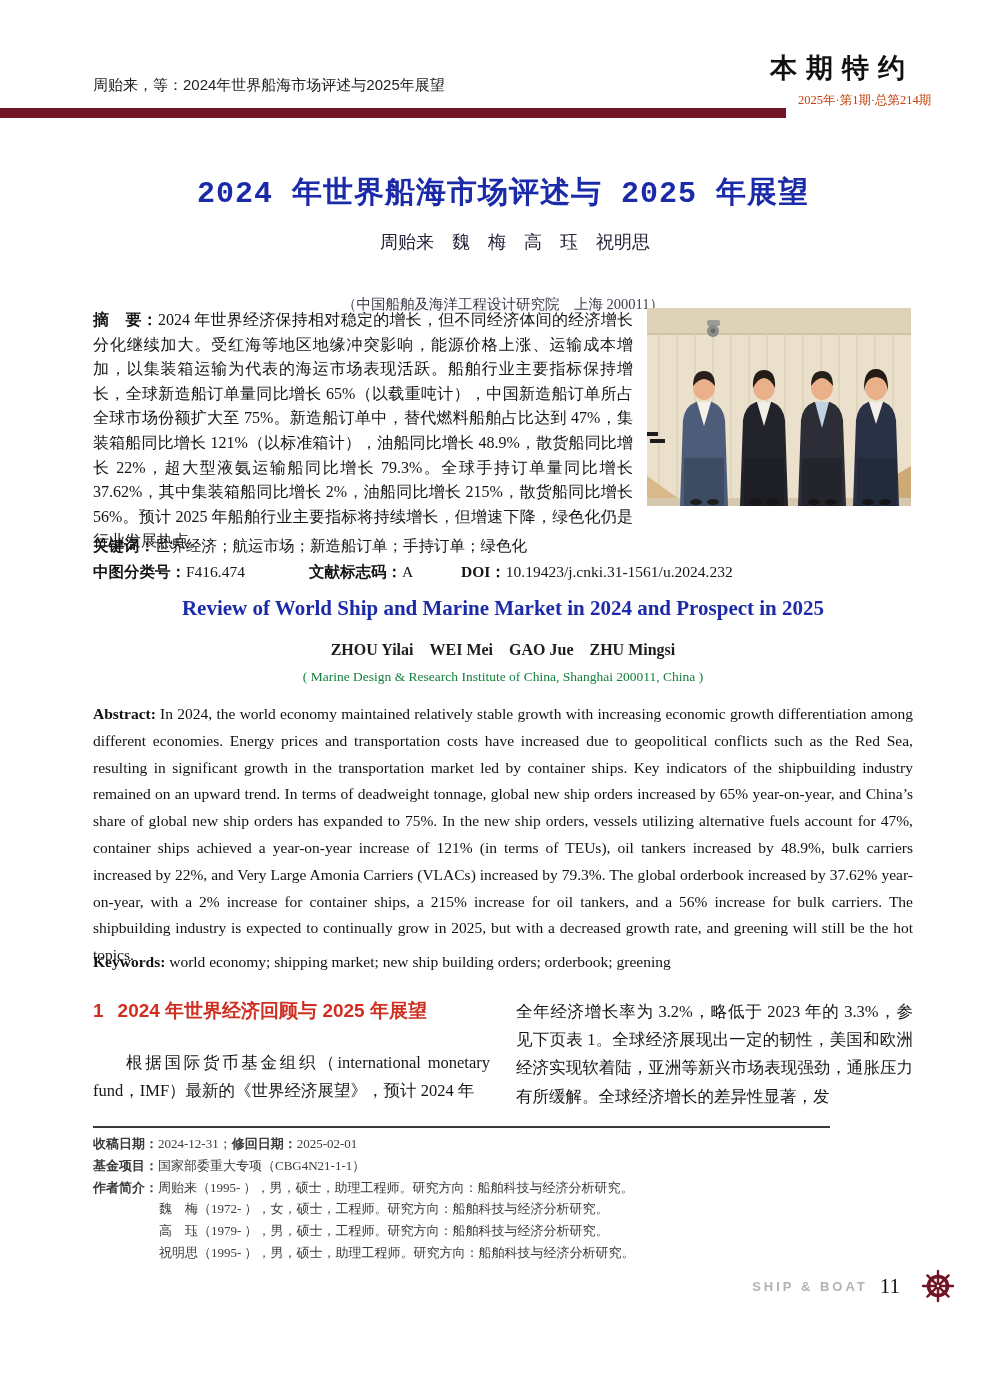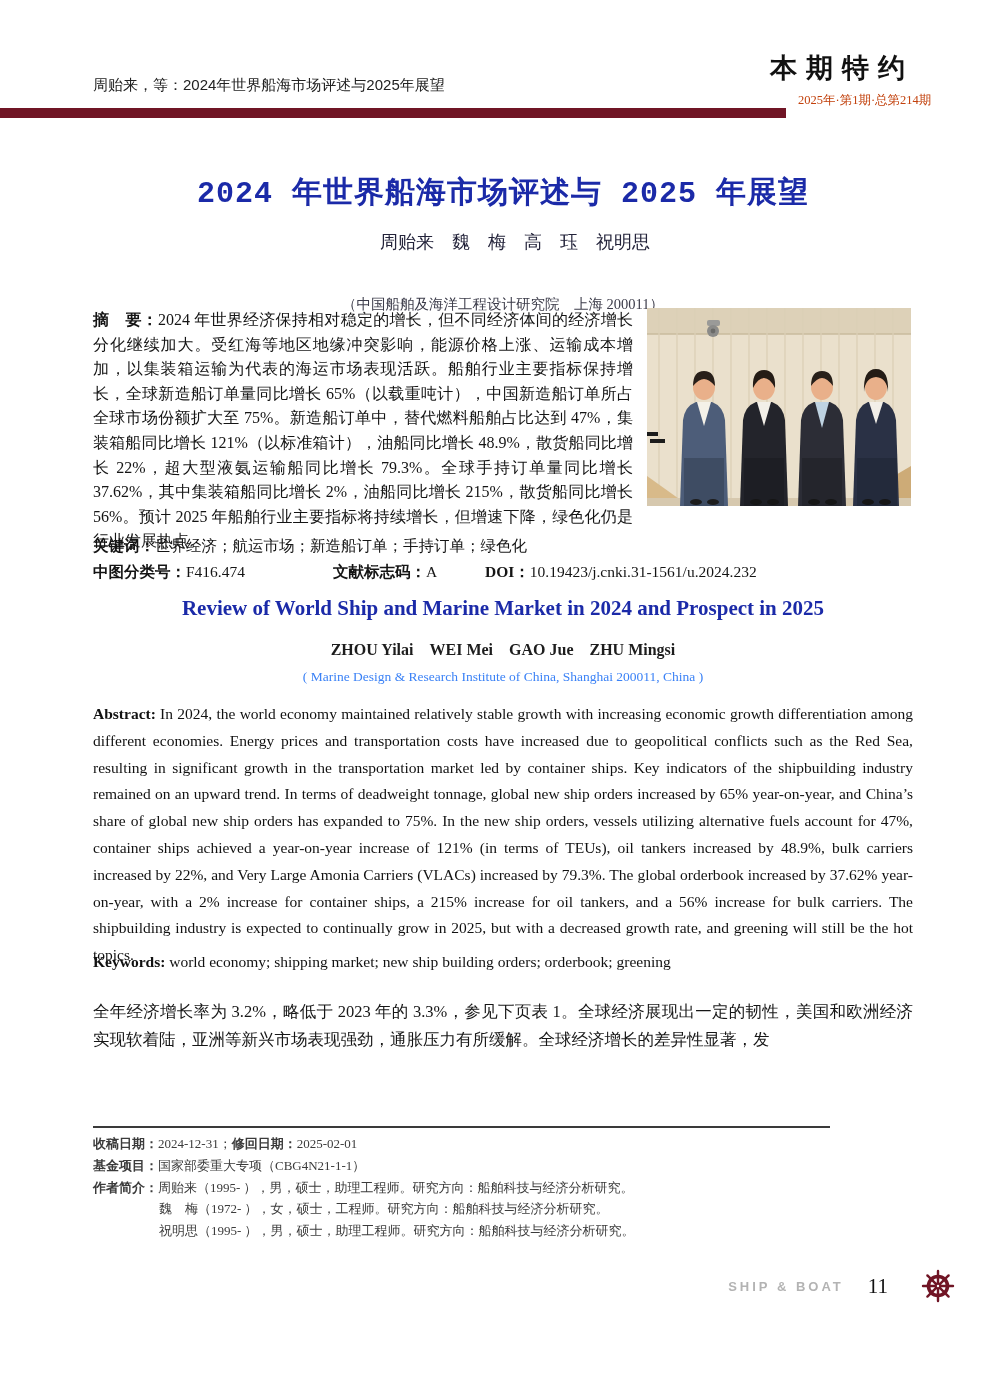--- a/index.html
+++ b/index.html
@@ -38,31 +38,31 @@
   
   .abstract-row{position:absolute;left:93px;top:308px;width:820px;display:flex;align-items:flex-start;}
   .abstract-cn{width:540px;font-size:16px;line-height:24.6px;text-align:justify;color:#141414;}
   .abstract-cn .lbl{font-family:"Liberation Sans","DejaVu Sans",sans-serif;font-weight:700;}
   .photo-wrap{margin-left:14px;width:264px;height:198px;flex:0 0 auto;}
 
   .kw-cn{position:absolute;left:93px;top:536px;font-size:15.5px;color:#141414;}
   .kw-cn .lbl{font-family:"Liberation Sans","DejaVu Sans",sans-serif;font-weight:700;}
   .clc-line{position:absolute;left:93px;top:562px;font-size:15.5px;color:#141414;}
   .clc-line .lbl{font-family:"Liberation Sans","DejaVu Sans",sans-serif;font-weight:700;}
-  .clc-line .seg1{margin-right:84px;}
+  .clc-line .seg1{margin-right:60px;}
   .clc-line .seg2{margin-right:44px;}
   .clc-line .doilbl{font-weight:700;}
 
   
   .title-en{position:absolute;left:0;top:596px;width:100%;text-align:center;
     font-size:21px;font-weight:700;color:var(--blue);}
   .authors-en{position:absolute;left:0;top:640px;width:100%;text-align:center;
     font-size:16px;font-weight:700;color:#1d1d1d;}
   .affil-en{position:absolute;left:0;top:669px;width:100%;text-align:center;
-    font-size:13.5px;color:#3b82f6;}
+    font-size:13.5px;color:#15803d;}
   .abstract-en{position:absolute;left:93px;top:701px;width:820px;
     font-size:15.5px;line-height:26.8px;text-align:justify;color:#111;}
   .kw-en{position:absolute;left:93px;top:953px;font-size:15.5px;color:#111;}
 
   
   .columns{position:absolute;left:93px;top:998px;width:820px;display:flex;gap:26px;}
   .col{flex:1 1 0;}
   .sec-heading{font-family:"Liberation Sans","DejaVu Sans",sans-serif;
     font-weight:700;font-size:19px;color:var(--red);}
   .sec-heading .num{margin-right:14px;}
@@ -71,21 +71,21 @@
 
   
   .fn-rule{position:absolute;left:93px;top:1126px;width:737px;height:1.5px;background:#3a3a3a;}
   .footnotes{position:absolute;left:93px;top:1133px;width:737px;
     font-size:13px;line-height:21.8px;color:#3b3b3b;}
   .footnotes .lbl{font-family:"Liberation Sans","DejaVu Sans",sans-serif;font-weight:700;}
   .footnotes .bio-cont{padding-left:66px;}
 
   
   .footer{position:absolute;left:0;top:1268px;width:956px;display:flex;
-    justify-content:flex-end;align-items:center;gap:24px;}
+    justify-content:flex-end;align-items:center;gap:12px;}
   .journal-name{font-family:"Liberation Sans","DejaVu Sans",sans-serif;
     font-weight:700;font-size:13px;letter-spacing:3px;color:#b3b3b3;}
   .page-number{font-size:21px;color:#111;}
   .wheel{width:36px;height:36px;margin-left:8px;}
 </style>
 </head>
 <body>
 
 <div class="page">
 
@@ -197,36 +197,43 @@
   <div class="affil-en">( Marine Design &amp; Research Institute of China, Shanghai 200011, China )</div>
   <div class="abstract-en">
     <span class="bold">Abstract:</span><span> In 2024, the world economy maintained relatively stable growth with increasing economic growth differentiation among different economies. Energy prices and transportation costs have increased due to geopolitical conflicts such as the Red Sea, resulting in significant growth in the transportation market led by container ships. Key indicators of the shipbuilding industry remained on an upward trend. In terms of deadweight tonnage, global new ship orders increased by 65% year-on-year, and China’s share of global new ship orders has expanded to 75%. In the new ship orders, vessels utilizing alternative fuels account for 47%, container ships achieved a year-on-year increase of 121% (in terms of TEUs), oil tankers increased by 48.9%, bulk carriers increased by 22%, and Very Large Amonia Carriers (VLACs) increased by 79.3%. The global orderbook increased by 37.62% year-on-year, with a 2% increase for container ships, a 215% increase for oil tankers, and a 56% increase for bulk carriers. The shipbuilding industry is expected to continually grow in 2025, but with a decreased growth rate, and greening will still be the hot topics.</span>
   </div>
   <div class="kw-en">
     <span class="bold">Keywords:</span><span> world economy; shipping market; new ship building orders; orderbook; greening</span>
   </div>
 
   <div class="columns">
     <div class="col">
+      <div class="sec-heading">
+        <span class="num">1</span><span>2024 年世界经济回顾与 2025 年展望</span>
+      </div>
+      <p class="indent">根据国际货币基金组织（international monetary fund，IMF）最新的《世界经济展望》，预计 2024 年</p>
+    </div>
+    <div class="col">
       <p>全年经济增长率为 3.2%，略低于 2023 年的 3.3%，参见下页表 1。全球经济展现出一定的韧性，美国和欧洲经济实现软着陆，亚洲等新兴市场表现强劲，通胀压力有所缓解。全球经济增长的差异性显著，发</p>
     </div>
   </div>
 
   <div class="fn-rule"></div>
   <div class="footnotes">
     <div>
       <span class="lbl">收稿日期：</span><span>2024-12-31；</span><span class="lbl">修回日期：</span><span>2025-02-01</span>
     </div>
     <div>
       <span class="lbl">基金项目：</span><span>国家部委重大专项（CBG4N21-1-1）</span>
     </div>
     <div>
       <span class="lbl">作者简介：</span><span>周贻来（1995- ），男，硕士，助理工程师。研究方向：船舶科技与经济分析研究。</span>
     </div>
     <div class="bio-cont">魏　梅（1972- ），女，硕士，工程师。研究方向：船舶科技与经济分析研究。</div>
+    <div class="bio-cont">高　珏（1979- ），男，硕士，工程师。研究方向：船舶科技与经济分析研究。</div>
     <div class="bio-cont">祝明思（1995- ），男，硕士，助理工程师。研究方向：船舶科技与经济分析研究。</div>
   </div>
 
   <div class="footer">
     <span class="journal-name">SHIP &amp; BOAT</span>
     <span class="page-number">11</span>
     <svg class="wheel" viewBox="0 0 36 36">
       <g stroke="#701525" stroke-width="2.4" stroke-linecap="round">
         <line x1="18" y1="3" x2="18" y2="33"></line>
         <line x1="3" y1="18" x2="33" y2="18"></line>

